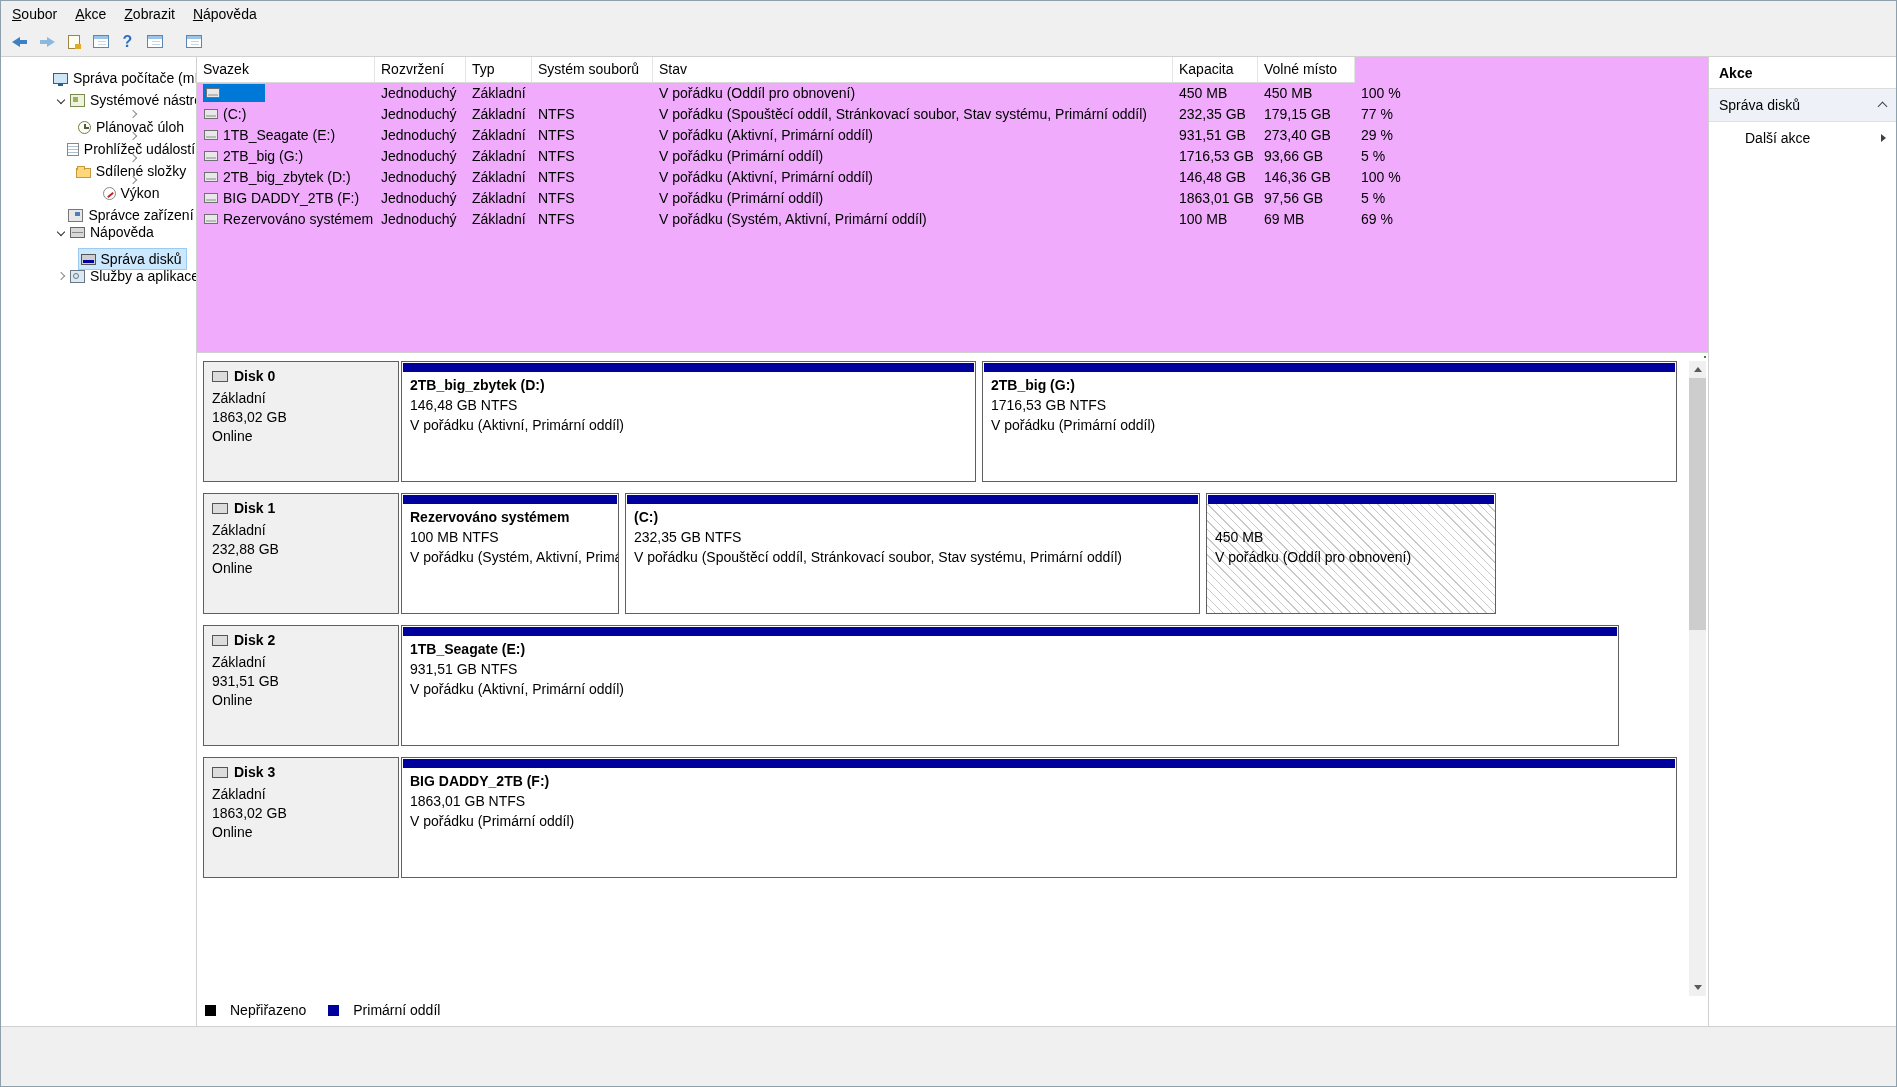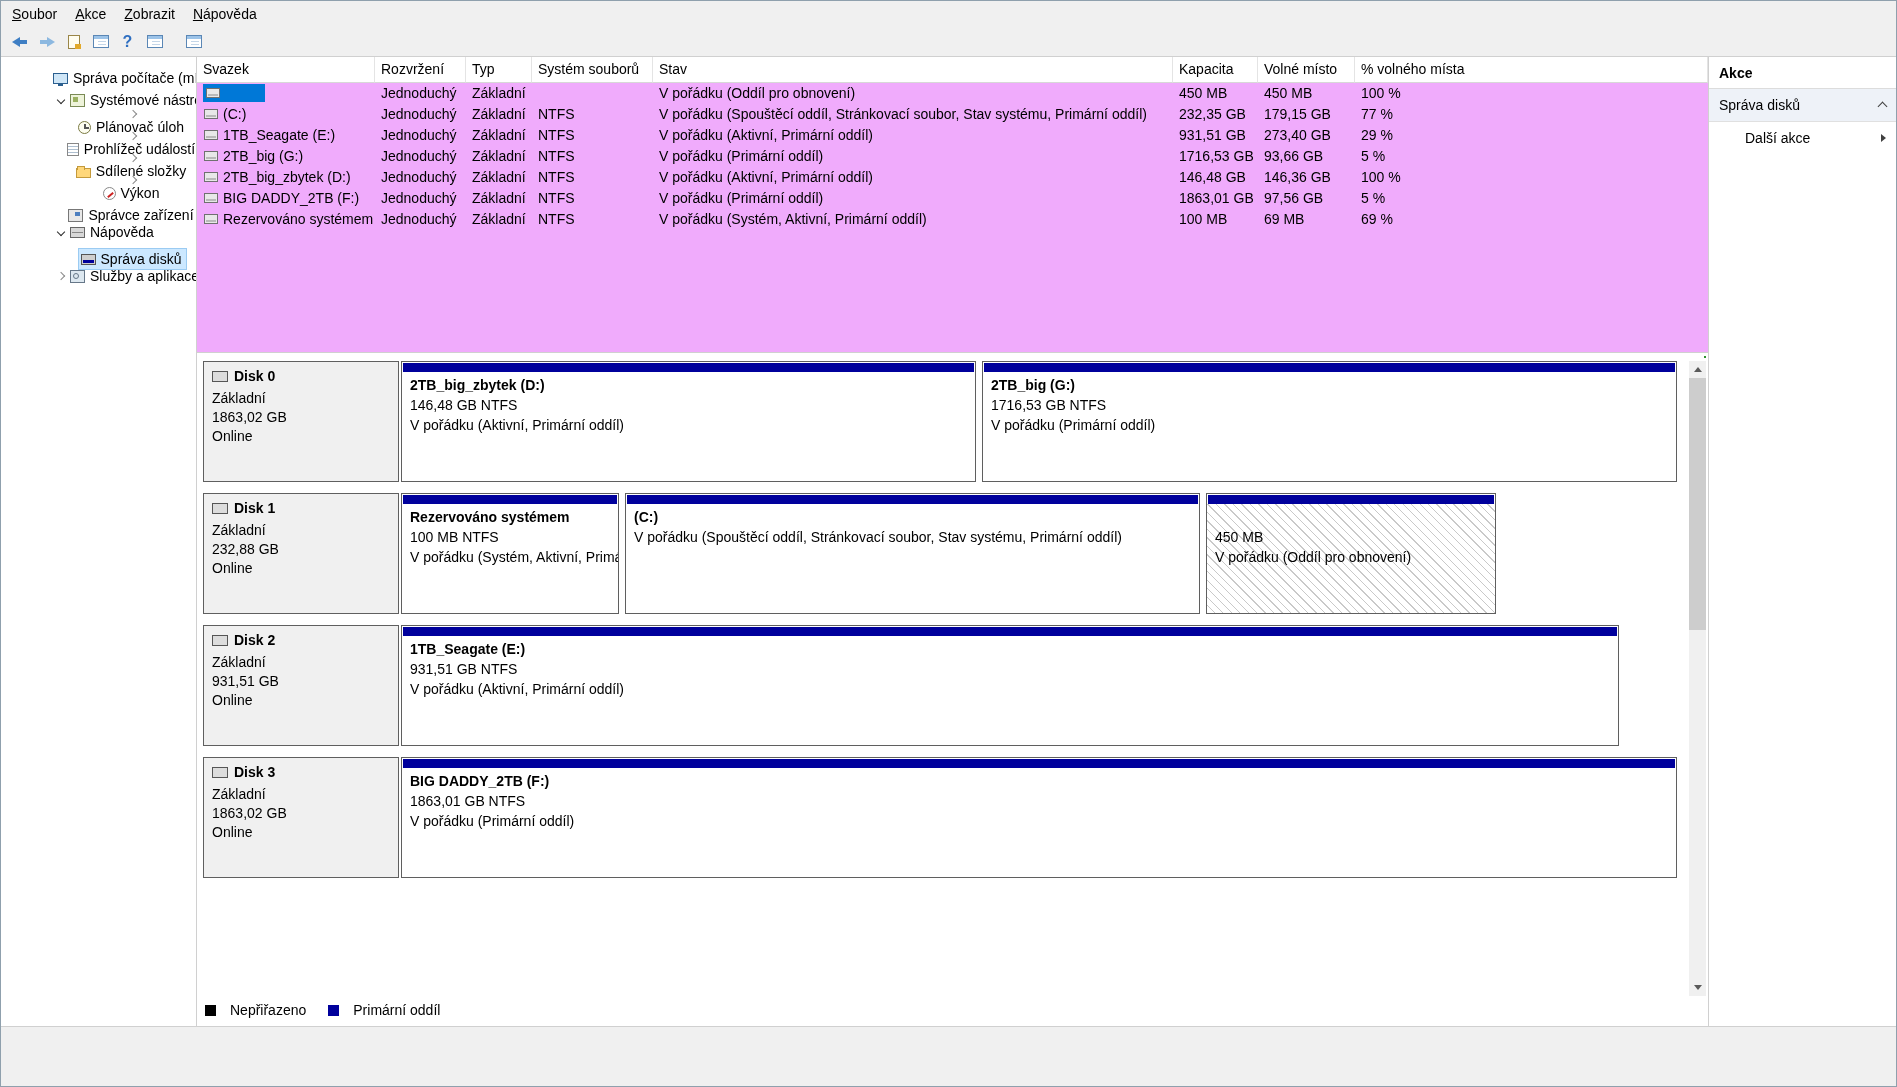--- a/index.html
+++ b/index.html
@@ -268,21 +268,20 @@
 
       <div class="volume-pane">
         <div class="vt-grid vt-header">
           <div class="cell">Svazek</div>
           <div class="cell">Rozvržení</div>
           <div class="cell">Typ</div>
           <div class="cell">Systém souborů</div>
           <div class="cell">Stav</div>
           <div class="cell">Kapacita</div>
           <div class="cell">Volné místo</div>
-          <div class="cell">% volného místa</div>
         </div>
 
         <div class="vt-grid vt-row">
           <div class="cell"><span class="cellwrap sel">
                 <span class="vol-ico"></span>
                 <span></span>
               </span></div>
           <div class="cell">Jednoduchý</div>
           <div class="cell">Základní</div>
           <div class="cell"></div>
@@ -425,20 +424,21 @@
               <div class="pt-body">
                 <div class="pt-title">Rezervováno systémem</div>
                 <div>100 MB NTFS</div>
                 <div>V pořádku (Systém, Aktivní, Primární oddíl)</div>
               </div>
             </div>
             <div class="partition" style="width:575px">
               <div class="pt-stripe"></div>
               <div class="pt-body">
                 <div class="pt-title">(C:)</div>
+                <div>232,35 GB NTFS</div>
                 <div>V pořádku (Spouštěcí oddíl, Stránkovací soubor, Stav systému, Primární oddíl)</div>
               </div>
             </div>
             <div class="partition hatched" style="width:290px">
               <div class="pt-stripe"></div>
               <div class="pt-body">
                 <div class="pt-title"></div>
                 <div>450 MB</div>
                 <div>V pořádku (Oddíl pro obnovení)</div>
               </div>

